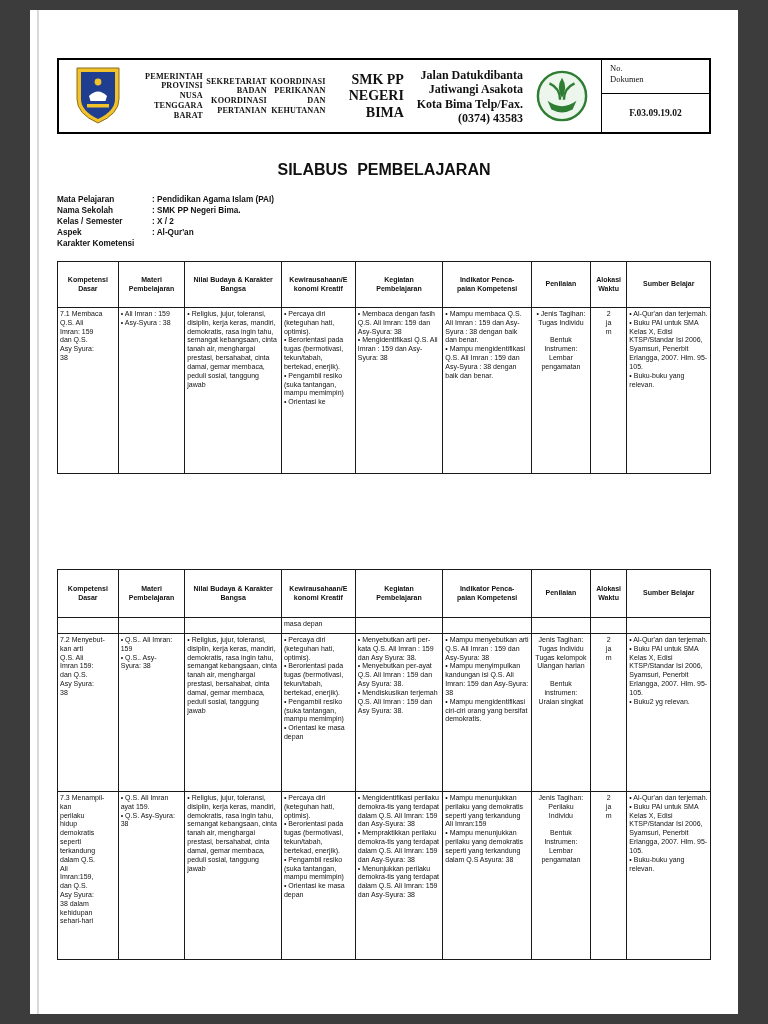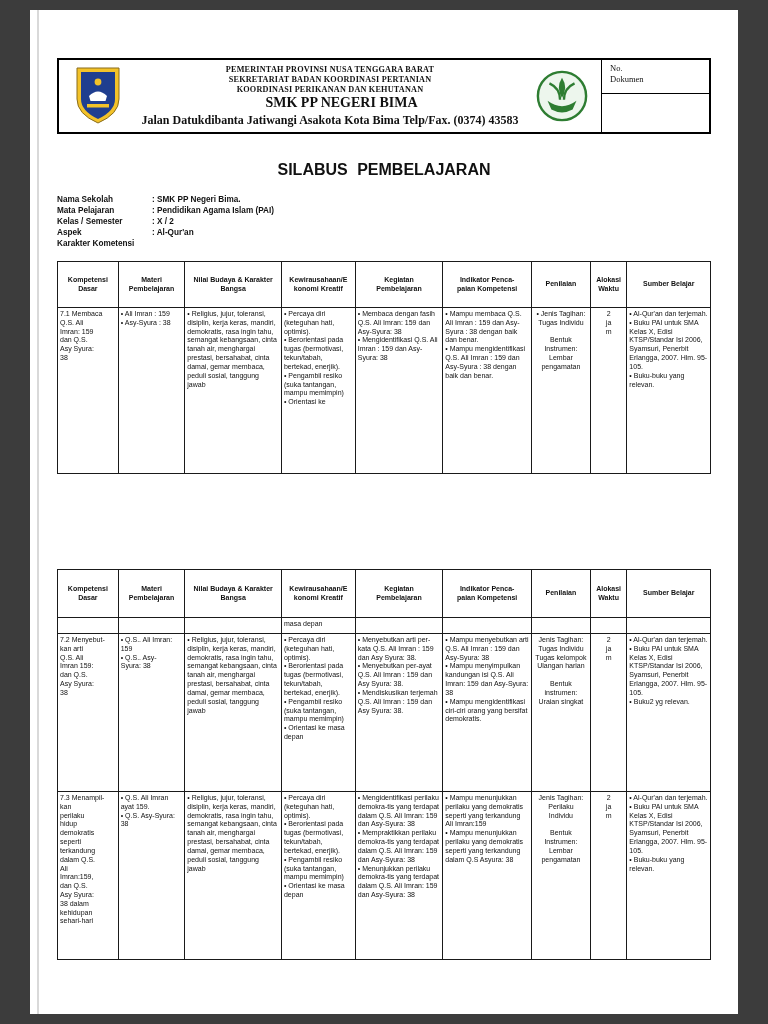--- a/index.html
+++ b/index.html
@@ -23,22 +23,22 @@
 
   
   .letterhead {
     display:flex; align-items:stretch;
     border:2px solid #000;
     height:76px;
     font-family:"Liberation Serif", serif;
   }
   .logo-cell { width:78px; display:flex; align-items:center; justify-content:center; }
   .lh-text {
-    flex:1; display:flex; flex-direction:column; align-items:center; justify-content:center;
-    text-align:left; line-height:1.18; padding:2px 0;
+    flex:1; display:flex; flex-direction:row; align-items:center; justify-content:center;
+    text-align:right; line-height:1.18; padding:2px 0;
   }
   .lh-small { font-size:8.2px; font-weight:bold; letter-spacing:.2px; }
   .lh-school { font-size:14px; font-weight:bold; margin-top:1px;margin-left:23px; }
   .lh-addr { font-size:12px; font-weight:bold; margin-top:1px; }
   .doc-cell {
     width:108px; border-left:1.5px solid #000;
     display:flex; flex-direction:column;
   }
   .doc-top {
     height:34px; border-bottom:1.5px solid #000;
@@ -108,33 +108,34 @@
         <circle cx="28" cy="28" r="25" fill="#edf6ed" stroke="#2e7d32" stroke-width="2.5"></circle>
         <path d="M28 9 q6.5 10 0 21 q-6.5 -11 0 -21" fill="#2e7d32"></path>
         <path d="M15 15 q11 5 11 17" stroke="#2e7d32" fill="none" stroke-width="2.5"></path>
         <path d="M41 15 q-11 5 -11 17" stroke="#2e7d32" fill="none" stroke-width="2.5"></path>
         <path d="M13 33 q15 11 30 0 l-4 9 q-11 6 -22 0 z" fill="#2e7d32"></path>
       </svg>
     </div>
     <div class="doc-cell">
       <div class="doc-top" style="white-space:pre-line">No.
 Dokumen</div>
+      <div class="doc-val">F.03.09.19.02</div>
     </div>
   </div>
 
   <div class="doc-title">SILABUS PEMBELAJARAN</div>
 
   <div class="info-block">
+    <div class="info-row">
+      <div class="info-label">Mata Pelajaran</div>
+      <div class="info-value">: Pendidikan Agama Islam (PAI)</div>
+    </div>
     <div class="info-row">
       <div class="info-label">Nama Sekolah</div>
       <div class="info-value">: SMK PP Negeri Bima.</div>
-    </div>
-    <div class="info-row">
-      <div class="info-label">Mata Pelajaran</div>
-      <div class="info-value">: Pendidikan Agama Islam (PAI)</div>
     </div>
     <div class="info-row">
       <div class="info-label">Kelas / Semester</div>
       <div class="info-value">: X / 2</div>
     </div>
     <div class="info-row">
       <div class="info-label">Aspek</div>
       <div class="info-value">: Al-Qur'an</div>
     </div>
     <div class="info-row">

